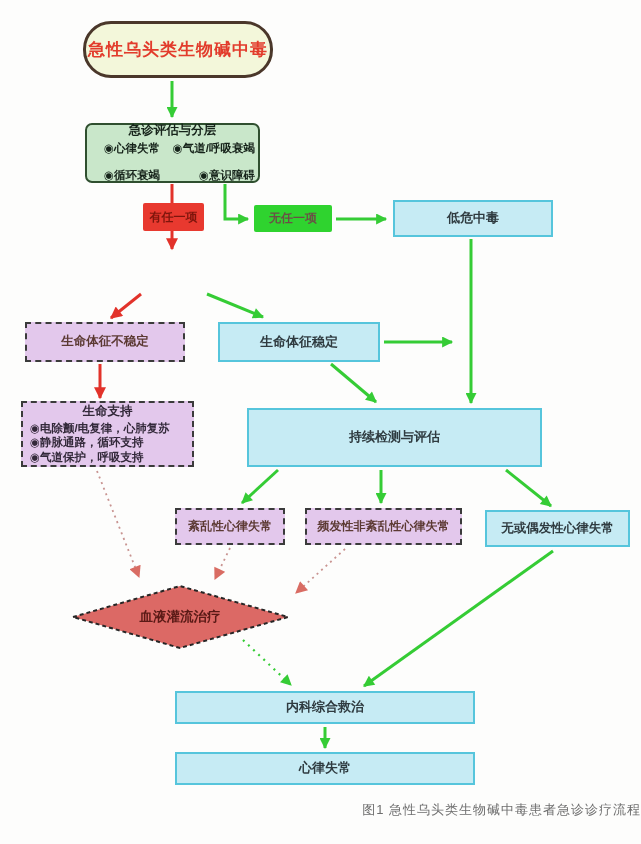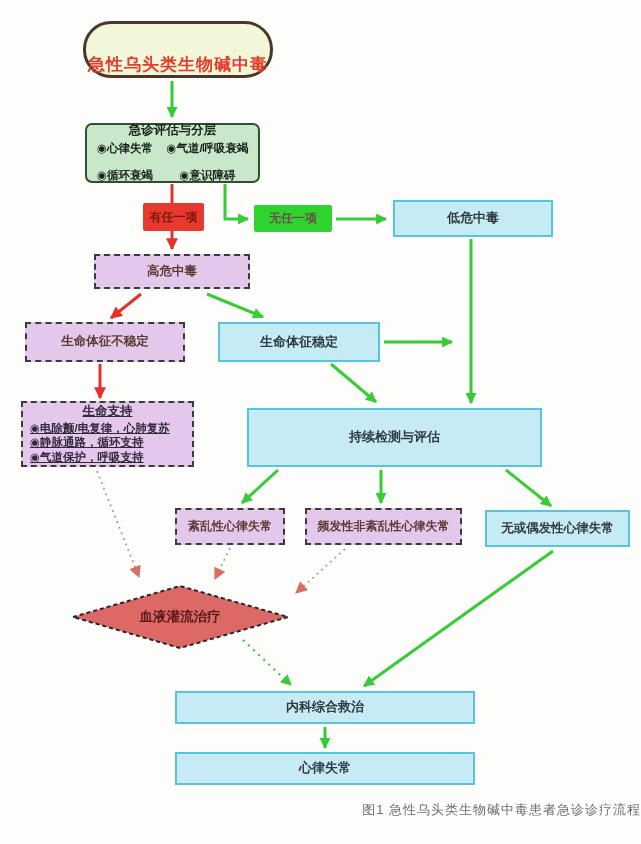--- a/index.html
+++ b/index.html
@@ -14,21 +14,21 @@
   body{font-family:"Liberation Sans","DejaVu Sans",sans-serif;}
   #canvas{position:relative;width:641px;height:844px;background:#fdfdfc;overflow:hidden;}
   #arrows{position:absolute;left:0;top:0;width:641px;height:844px;}
   .node{position:absolute;box-sizing:border-box;display:flex;align-items:center;justify-content:center;
         font-weight:bold;text-align:center;line-height:1.25;}
   .pill{background:var(--pill-bg);border:3px solid var(--pill-bd);border-radius:28px;
         color:var(--pill-tx);font-size:17px;letter-spacing:1px;}
   .triage{background:var(--triage-bg);border:2px solid var(--triage-bd);border-radius:7px;
           color:#16231a;flex-direction:column;font-size:11.5px;padding:21px 5px;}
   .triage .t-title{font-size:12.5px;margin-bottom:2px;}
-  .triage .t-grid{display:grid;grid-template-columns:70px 95px;text-align:center;row-gap:13px;}
+  .triage .t-grid{display:grid;grid-template-columns:70px 95px;text-align:right;row-gap:13px;}
   .tag{border-radius:2px;font-size:12px;}
   .tag-red{background:#e8392f;color:#7e150c;}
   .tag-green{background:#2fd32f;color:#6b4f46;}
   .cyan{background:var(--cyan-bg);border:2px solid var(--cyan-bd);color:#2f3b40;font-size:13px;}
   .lav{background:var(--lav-bg);border:2px dashed var(--lav-bd);color:#5c3a33;font-size:12.5px;}
   .support{flex-direction:column;align-items:flex-start;padding:4px 7px;font-size:11.5px;color:#33293a;}
   .support .s-title{align-self:center;font-size:12.5px;margin-bottom:1px;color:#33293a;}
   .diamond-label{color:#5a1a16;font-size:13.5px;background:transparent;border:none;}
   .caption{position:absolute;left:0;top:801px;width:641px;text-align:right;color:#6e6e6e;
            font-size:13px;font-weight:normal;letter-spacing:1px;}
@@ -64,47 +64,46 @@
     <line x1="381" y1="470" x2="381" y2="503" stroke="#35cc35" stroke-width="3" marker-end="url(#mg)"></line>
     <line x1="506" y1="470" x2="551" y2="506" stroke="#35cc35" stroke-width="3" marker-end="url(#mg)"></line>
     <line x1="97" y1="471" x2="139" y2="577" stroke="#c89390" stroke-width="1.8" stroke-dasharray="2 4" marker-end="url(#ms)"></line>
     <line x1="230" y1="548" x2="215" y2="579" stroke="#c89390" stroke-width="1.8" stroke-dasharray="2 4" marker-end="url(#ms)"></line>
     <line x1="345" y1="549" x2="296" y2="593" stroke="#c89390" stroke-width="1.8" stroke-dasharray="2 4" marker-end="url(#ms)"></line>
     <line x1="553" y1="551" x2="364" y2="686" stroke="#35cc35" stroke-width="3" marker-end="url(#mg)"></line>
     <line x1="243" y1="640" x2="291" y2="685" stroke="#35cc35" stroke-width="2.2" stroke-dasharray="2 5" marker-end="url(#mg)"></line>
     <line x1="325" y1="727" x2="325" y2="748" stroke="#35cc35" stroke-width="3" marker-end="url(#mg)"></line>
   </svg>
 
-  <div class="node pill" style="left:83px;top:21px;width:190px;height:57px;align-items:flex-end;">
+  <div class="node pill" style="left:83px;top:21px;width:190px;height:57px;">
     <span>急性乌头类生物碱中毒</span>
   </div>
 
   <div class="node triage" style="left:85px;top:123px;width:175px;height:60px;">
     <div class="t-title">急诊评估与分层</div>
     <div class="t-grid">
       <span>◉心律失常</span>
       <span>◉气道/呼吸衰竭</span>
       <span>◉循环衰竭</span>
       <span>◉意识障碍</span>
     </div>
   </div>
 
   <div class="node tag tag-red" style="left:143px;top:203px;width:61px;height:28px;">有任一项</div>
 
   <div class="node tag tag-green" style="left:254px;top:205px;width:78px;height:27px;">无任一项</div>
 
   <div class="node cyan" style="left:393px;top:200px;width:160px;height:37px;">低危中毒</div>
 
-  <div class="node lav" style="left:94px;top:254px;width:156px;height:35px;">高危中毒</div>
 
   <div class="node lav" style="left:25px;top:322px;width:160px;height:40px;">生命体征不稳定</div>
 
   <div class="node cyan" style="left:218px;top:322px;width:162px;height:40px;">生命体征稳定</div>
 
-  <div class="node lav support" style="left:21px;top:401px;width:173px;height:66px;text-decoration:underline;">
+  <div class="node lav support" style="left:21px;top:401px;width:173px;height:66px;">
     <div class="s-title">生命支持</div>
     <span>◉电除颤/电复律，心肺复苏</span>
     <span>◉静脉通路，循环支持</span>
     <span>◉气道保护，呼吸支持</span>
   </div>
 
   <div class="node cyan" style="left:247px;top:408px;width:295px;height:59px;">持续检测与评估</div>
 
   <div class="node lav" style="left:175px;top:508px;width:110px;height:37px;font-size:12px;">紊乱性心律失常</div>
 

